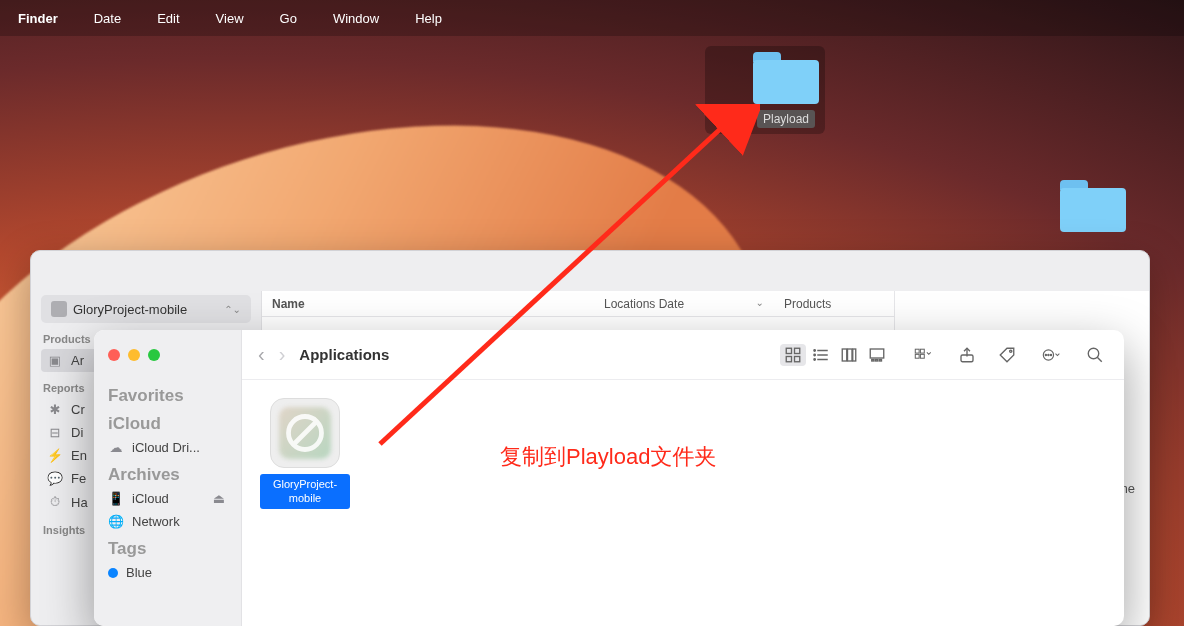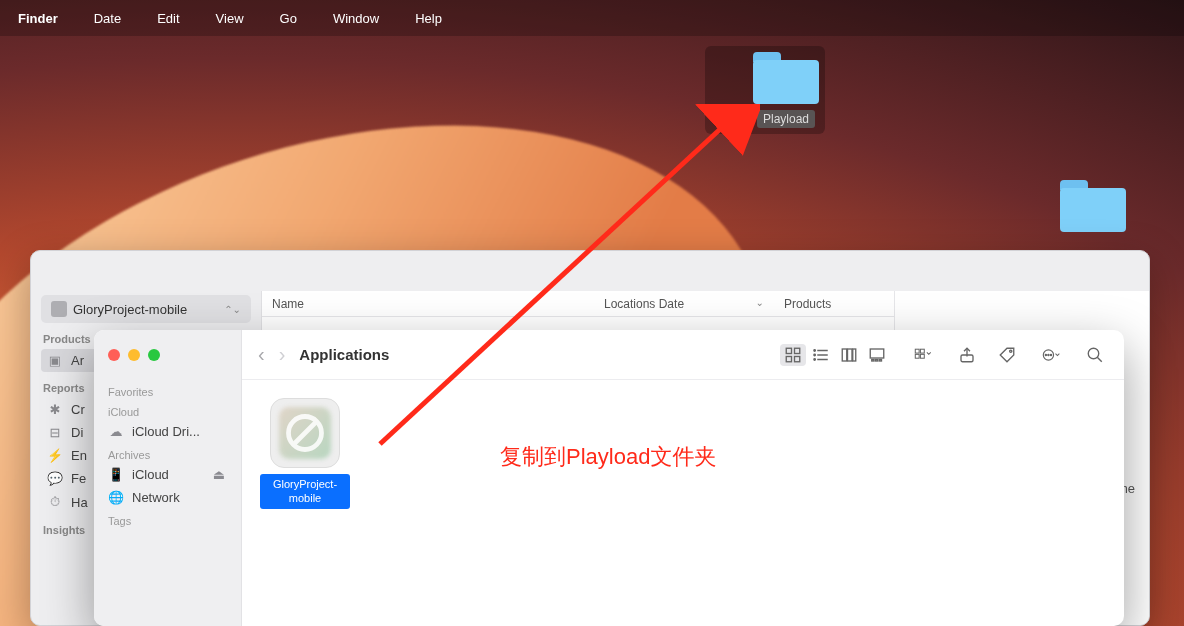--- a/index.html
+++ b/index.html
@@ -37,29 +37,29 @@
 .xcode .side{position:absolute;left:0;top:40px;bottom:0;width:230px;padding:4px 10px;}
 .proj-sel{display:flex;align-items:center;justify-content:space-between;background:#e0e0e3;border-radius:5px;padding:6px 10px;font-size:13px;color:#333;}
 .proj-sel .ic{width:16px;height:16px;background:#aeaeb2;border-radius:3px;display:inline-block;margin-right:6px;}
 .sx-label{font-size:11px;color:#888;font-weight:600;margin:10px 2px 4px;}
 .sx-row{display:flex;align-items:center;gap:8px;padding:4px 6px;font-size:13px;color:#444;border-radius:4px;}
 .sx-row.sel{background:#d8d8dc;}
 .sx-ic{width:16px;text-align:center;color:#8a8a8e;}
 .xcode .main{position:absolute;left:230px;right:255px;top:40px;bottom:0;background:#fff;border-left:1px solid #e0e0e3;}
 .cols{display:flex;font-size:12px;color:#555;border-bottom:1px solid #e6e6e9;height:26px;align-items:center;}
 .cols div{padding:0 10px;}
-.c1{flex:1;}.c2{width:180px;display:flex;justify-content:space-between;}.c3{width:120px;}
+.c1{flex:1;font-weight:bold;}.c2{width:180px;display:flex;justify-content:space-between;}.c3{width:120px;}
 .xcode .right{position:absolute;right:0;top:40px;bottom:0;width:255px;background:#fff;border-left:1px solid #e6e6e9;padding:12px;}
 .dist-btn{border:1px solid #d6d6d9;border-radius:5px;text-align:center;padding:7px;font-size:13px;color:#333;background:#fafafa;}
 
 
 .finder{position:absolute;left:94px;top:330px;width:1030px;height:296px;background:#fff;border-radius:10px;box-shadow:0 18px 50px rgba(0,0,0,0.38);overflow:hidden;display:flex;}
 .finder .fside{width:148px;background:#efeff1;border-right:1px solid #e2e2e5;display:flex;flex-direction:column;}
 .finder .ftb{height:50px;display:flex;align-items:center;padding:0 14px;}
-.fs-label{font-size:11px;color:#999;font-weight:400;padding:6px 14px 2px;}
+.fs-label{font-size:17px;color:#999;font-weight:700;padding:6px 14px 2px;}
 .fs-row{display:flex;align-items:center;gap:8px;padding:4px 14px;font-size:13px;color:#444;}
 .fs-ic{width:16px;text-align:center;color:#8a8a90;}
 .finder .fmain{flex:1;display:flex;flex-direction:column;}
 .ftoolbar{height:50px;display:flex;align-items:center;padding:0 16px;gap:14px;border-bottom:1px solid #ececef;}
 .nav-ar{color:#a8a8ac;font-size:20px;cursor:default;}
 .floc{font-size:15px;font-weight:600;color:#333;}
 .tb-spacer{flex:1;}
 .tb-ic{color:#666;display:flex;align-items:center;justify-content:center;width:26px;height:22px;}
 .tb-ic svg{width:18px;height:18px;}
 .view-seg{display:flex;gap:2px;border-radius:5px;padding:2px;}
@@ -176,20 +176,24 @@
     <div class="fs-row">
         <span class="fs-ic">📱</span>
         <span>iCloud</span>
         <span class="fs-ic" style="margin-left:auto">⏏</span>
       </div>
     <div class="fs-row">
         <span class="fs-ic">🌐</span>
         <span>Network</span>
       </div>
     <div class="fs-label">Tags</div>
+    <div class="fs-row">
+        <span class="tag-blue"></span>
+        <span>Blue</span>
+      </div>
   </div>
   <div class="fmain">
     <div class="ftoolbar">
       <span class="nav-ar">‹</span>
       <span class="nav-ar" style="color:#cfcfd3;">›</span>
       <span class="floc">Applications</span>
       <span class="tb-spacer"></span>
       <div class="view-seg">
         <span class="tb-ic active">
             <svg viewBox="0 0 24 24" fill="none" stroke="currentColor" stroke-width="1.8">

